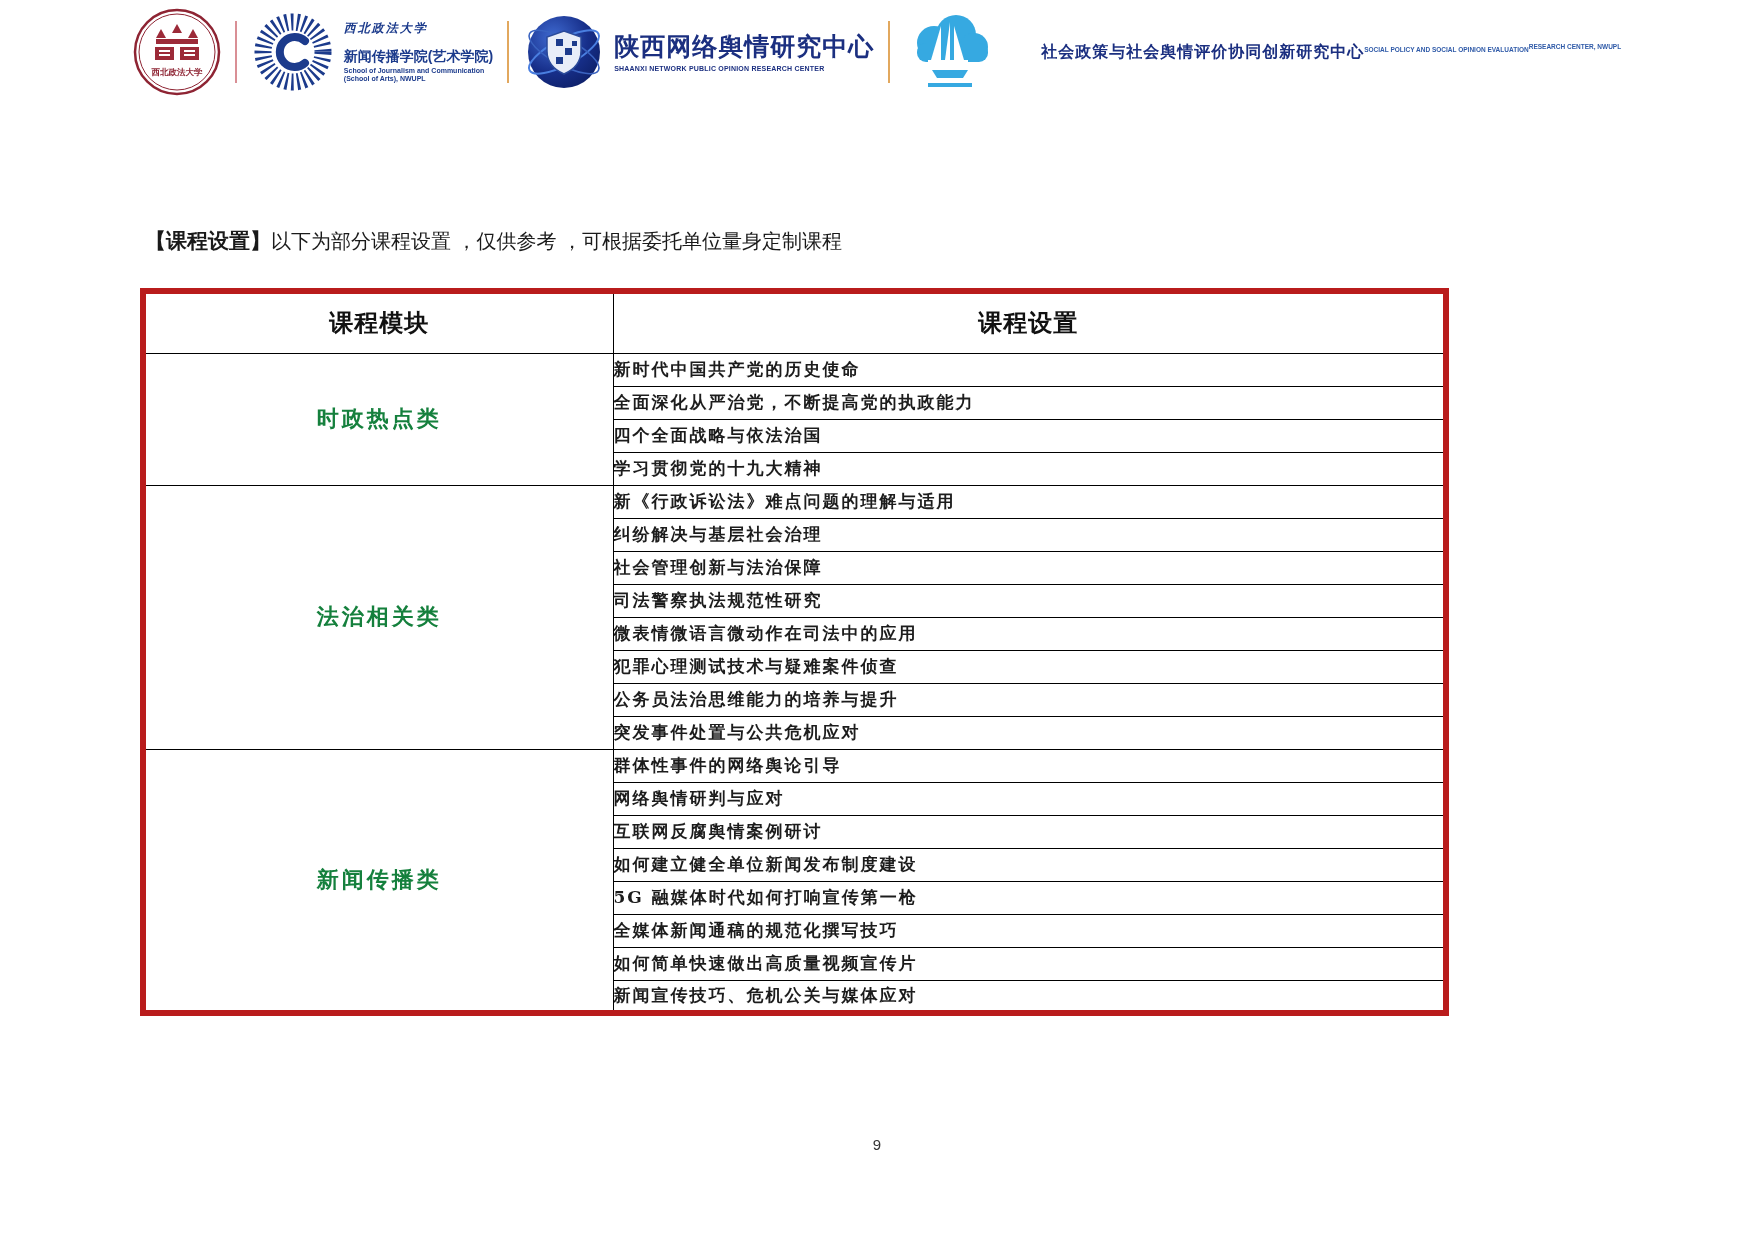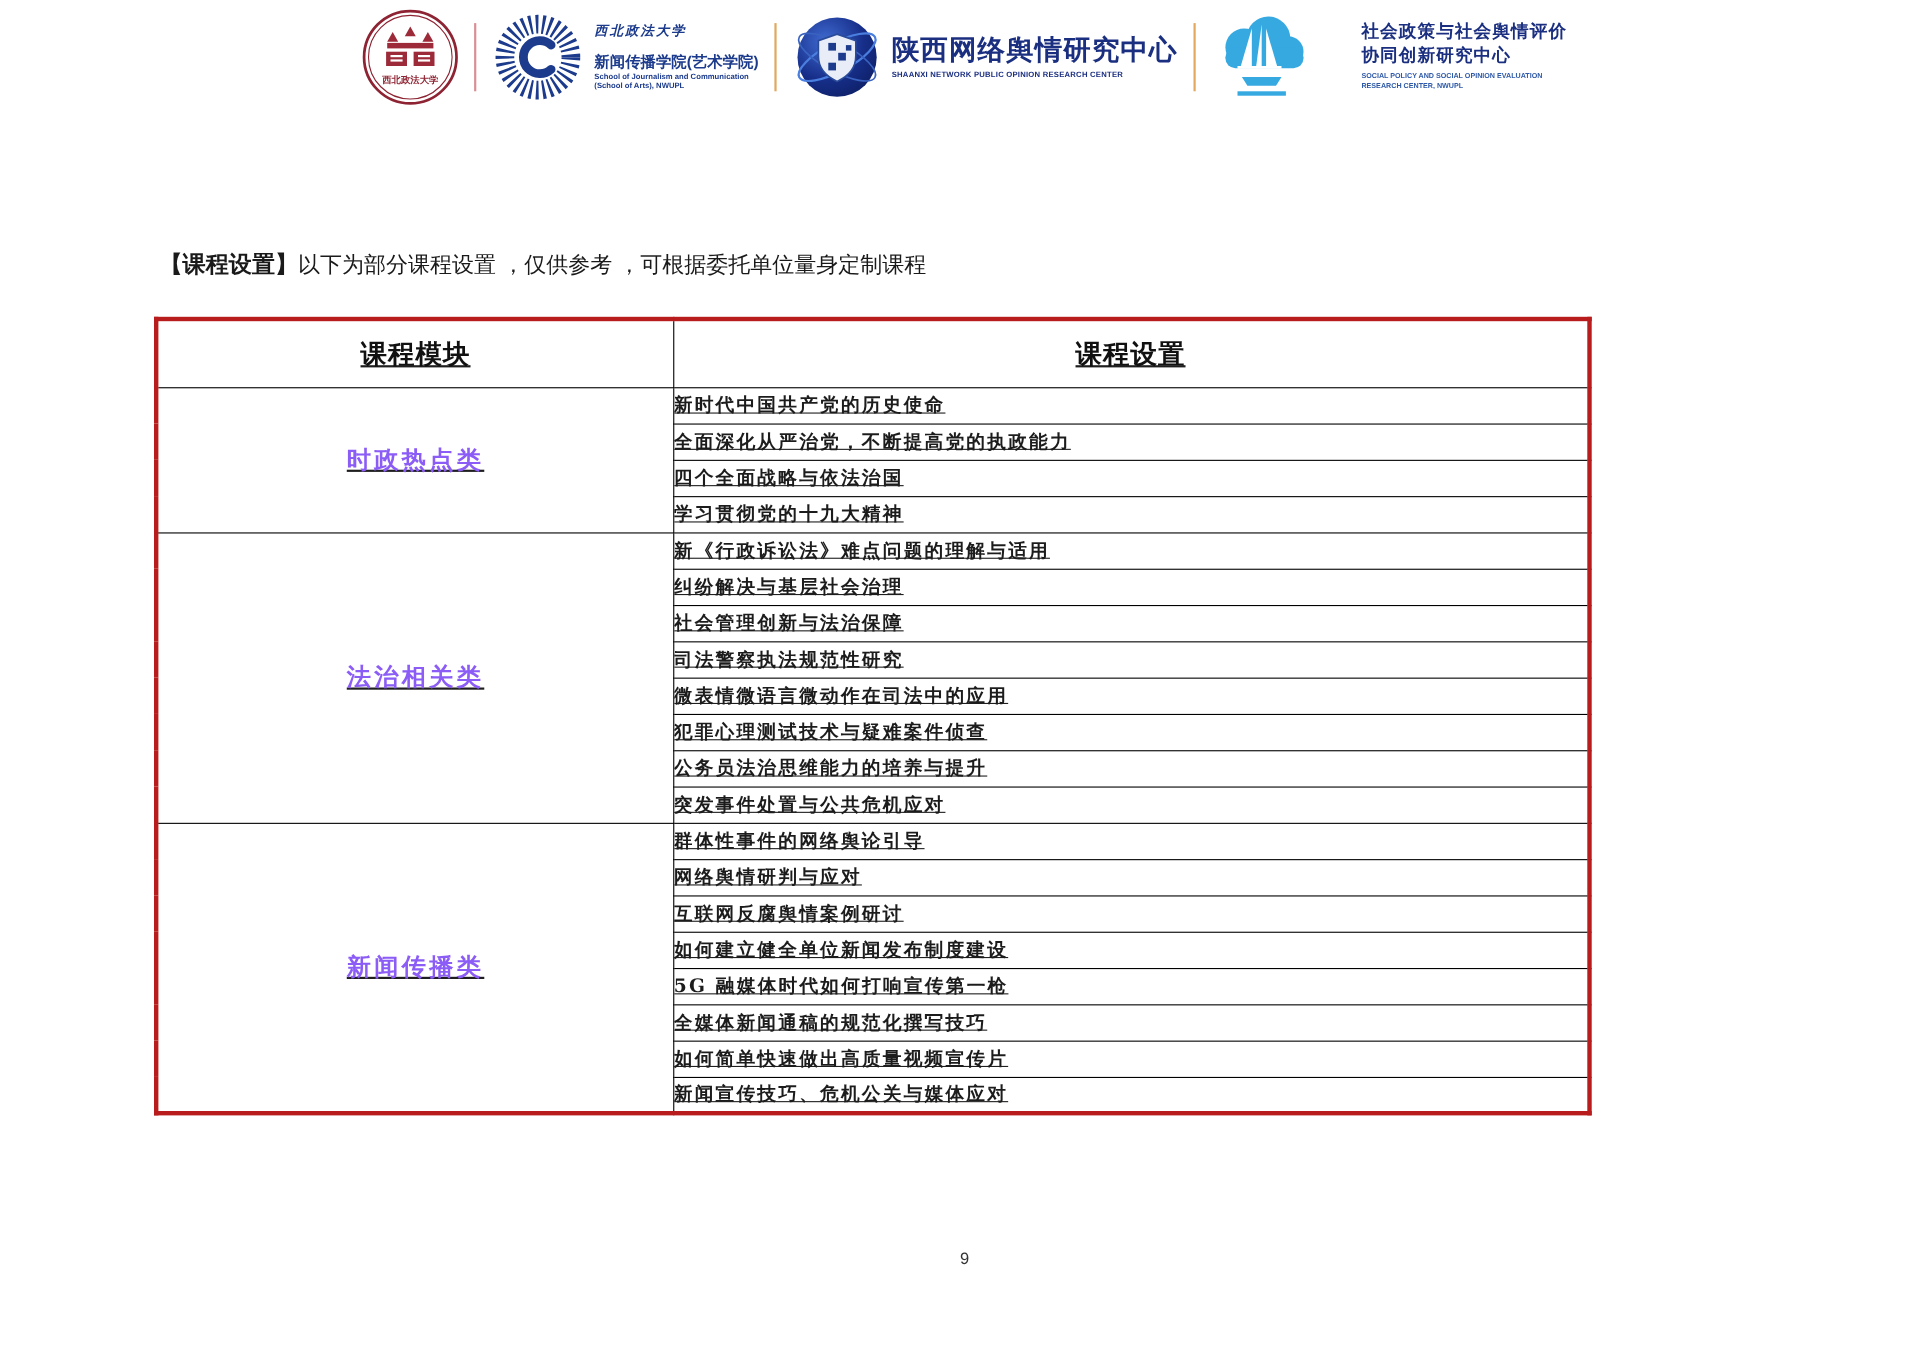--- a/index.html
+++ b/index.html
@@ -27,50 +27,49 @@
   .sjc-script { font-family:"DejaVu Serif", serif; font-style:italic; font-weight:bold;
                 font-size:12px; color:#1c3b8c; letter-spacing:2px; }
   .sjc-cn { font-weight:bold; font-size:14px; color:#1c3b8c; margin-top:13px; }
   .sjc-en { font-size:7px; font-weight:bold; color:#1c3b8c; margin-top:2px; }
   .sjc-en2 { font-size:7px; font-weight:bold; color:#1c3b8c; }
 
   .sn-text { display:flex; flex-direction:column; line-height:1.25; }
   .sn-cn { font-weight:bold; font-size:25px; color:#1b2f80; letter-spacing:1px;text-align:right; }
   .sn-en { font-size:7px; font-weight:bold; color:#1b2f80; margin-top:3px; letter-spacing:.2px; }
 
-  .sp-text { display:flex; flex-direction:column; line-height:1.3;margin-left:36px; }
+  .sp-text { display:flex; flex-direction:row; line-height:1.3;margin-left:36px; }
   .sp-cn { font-weight:bold; font-size:16px; color:#1b2f80; letter-spacing:1px; }
   .sp-en { font-size:6.5px; font-weight:bold; color:#2f5aa8; margin-top:1px; }
   .sp-en.first { margin-top:4px; }
 
   
   .section-title {
     position:absolute; left:145px; top:226px;
     font-size:20px; line-height:30px; color:#1a1a1a;
     white-space:nowrap;
   }
   .section-title .b { font-weight:bold; font-size:21px; }
 
   
   table.course-table {
     position:absolute; left:140px; top:288px;
     width:1303px; border-collapse:collapse; table-layout:fixed;
-    border:4px solid #b91c1c;
-    text-decoration:underline;
+    border:6px solid #b91c1c;
   }
   .course-table th, .course-table td { border:1px solid #000; }
   .course-table th {
     height:62px; font-size:24px; font-weight:bold; text-align:center;
     color:#111; letter-spacing:1px;
     font-family:"Liberation Sans", sans-serif;
   }
   .course-table td.mod {
     text-align:center; vertical-align:middle;
     font-family:"DejaVu Serif", serif;
-    font-weight:bold; font-size:22px; letter-spacing:3px; color:#8b5cf6;
+    font-weight:bold; font-size:22px; letter-spacing:3px; color:#15803d;
   }
   .course-table td.topic {
     height:33px; vertical-align:middle;
     font-family:"DejaVu Serif", serif;
     font-weight:bold; font-size:17px; letter-spacing:2px; color:#1c1c1c;
     white-space:nowrap; overflow:hidden;
   }
 
   
   .page-number {

